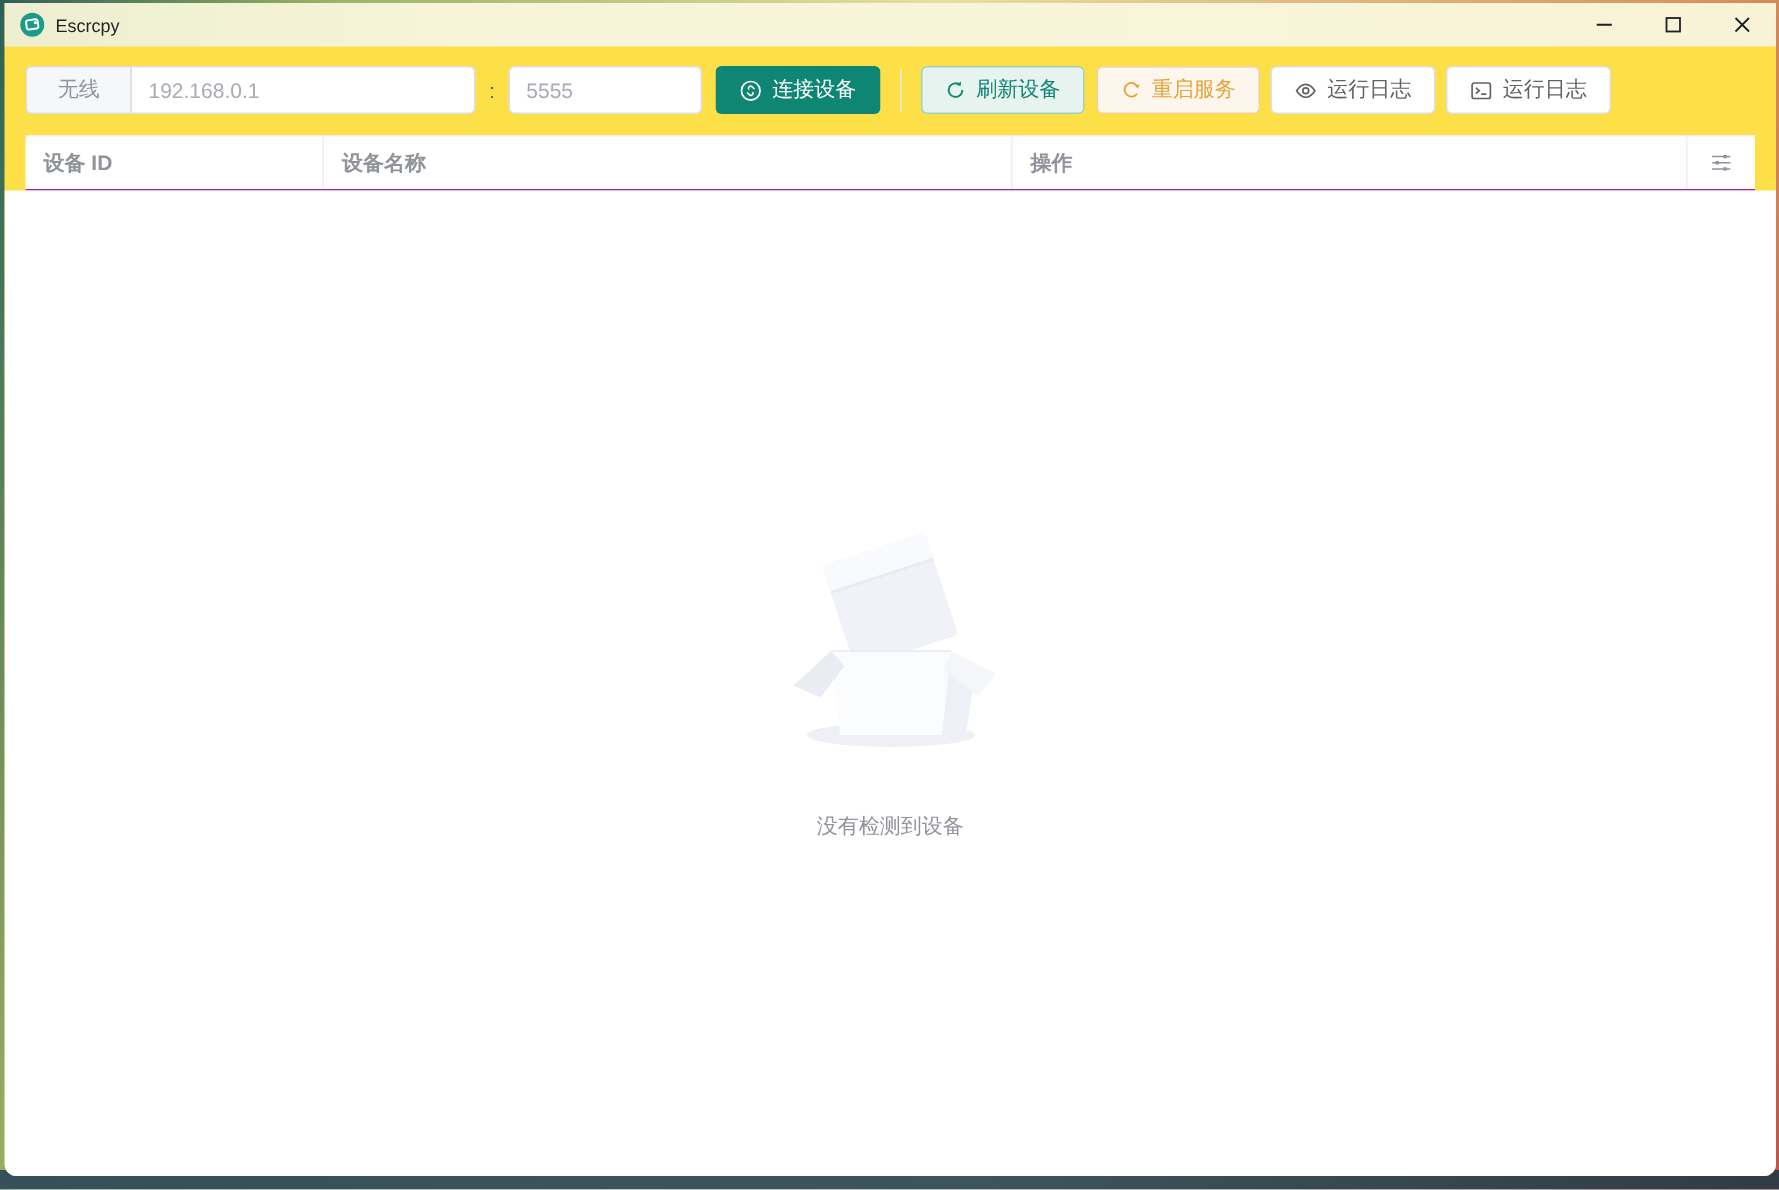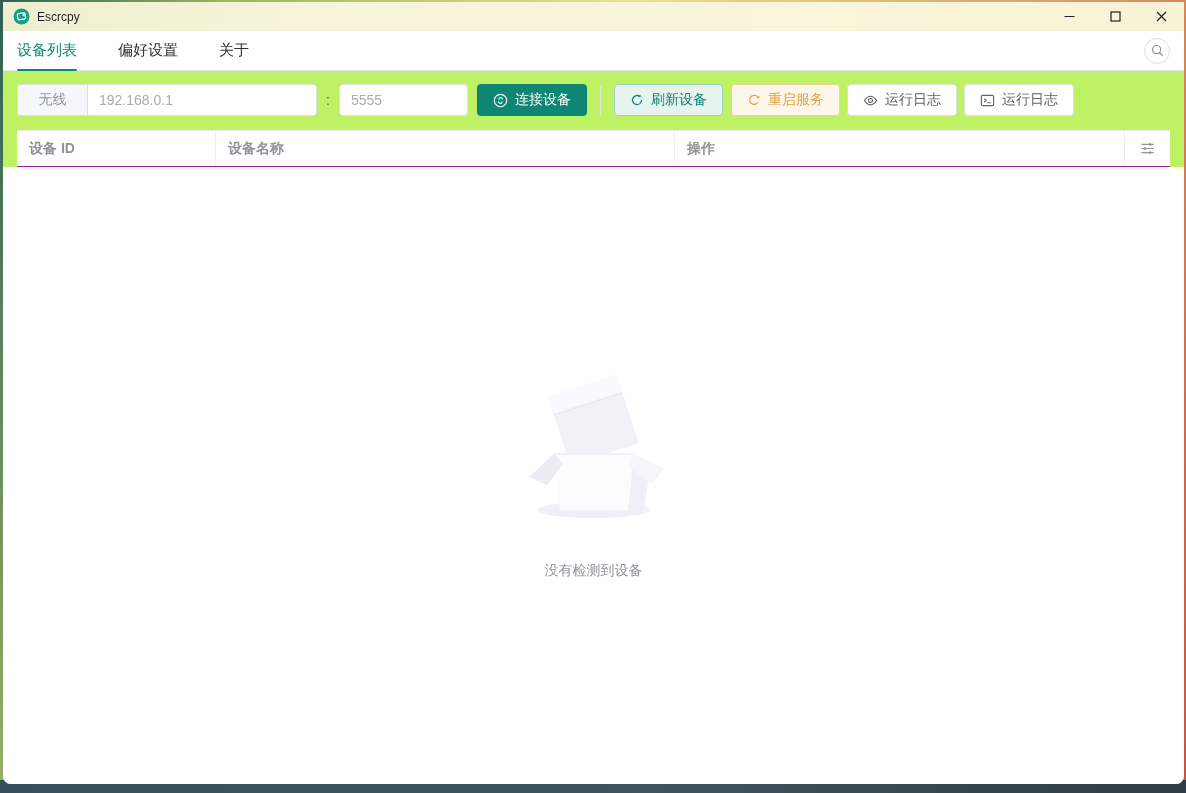--- a/index.html
+++ b/index.html
@@ -8,21 +8,21 @@
     font-family:"Liberation Sans","DejaVu Sans",sans-serif;
     background:linear-gradient(105deg,#2e5f57 0%,#9db465 16%,#e7e099 45%,#d6925f 82%,#c2544b 100%);
     position:relative;
   }
   .desktop-bottom {
     position:absolute; left:0; right:0; bottom:0; height:13px;
     background:linear-gradient(to right,#35505a,#3d545e 55%,#2f3c45);
   }
   .window {
     position:absolute; top:2px; left:3px; right:2px; bottom:9px;
-    background:#bef264; border-radius:0 0 8px 8px; overflow:hidden;
+    background:#fde047; border-radius:0 0 8px 8px; overflow:hidden;
     display:flex; flex-direction:column;
   }
   
   .titlebar {
     height:29px; flex:0 0 29px;
     background:linear-gradient(to right,#edefd0,#f7f4d9 25%,#f9f5da 70%,#f8f3d6);
     display:flex; align-items:center; padding-left:10px;
   }
   .app-icon { width:17px; height:17px; display:block; }
   .titlebar-title { font-size:12px; color:#1d2125; margin-left:7px; }
@@ -118,37 +118,20 @@
           </svg>
       </div>
       <div class="win-btn">
         <svg width="11" height="11" viewBox="0 0 11 11">
             <path d="M1 1 L10 10 M10 1 L1 10" stroke="#1d2125" stroke-width="1.2"></path>
           </svg>
       </div>
     </div>
   </div>
 
-  <div class="tabbar">
-    <div class="tab active">
-      <span>设备列表</span>
-    </div>
-    <div class="tab">
-      <span>偏好设置</span>
-    </div>
-    <div class="tab">
-      <span>关于</span>
-    </div>
-    <div class="search-btn">
-      <svg width="13" height="13" viewBox="0 0 14 14">
-        <circle cx="6" cy="6" r="4.4" fill="none" stroke="currentColor" stroke-width="1.3"></circle>
-        <line x1="9.4" y1="9.4" x2="12.6" y2="12.6" stroke="currentColor" stroke-width="1.3"></line>
-      </svg>
-    </div>
-  </div>
 
   <div class="toolbar">
     <div class="input-group">
       <div class="prepend">无线</div>
       <input class="host-input" type="text" placeholder="192.168.0.1" style="">
     </div>
     <span class="colon">:</span>
     <input class="port-input" type="text" placeholder="5555" style="">
     <button class="btn btn-primary">
       <svg width="15" height="15" viewBox="0 0 16 16">

